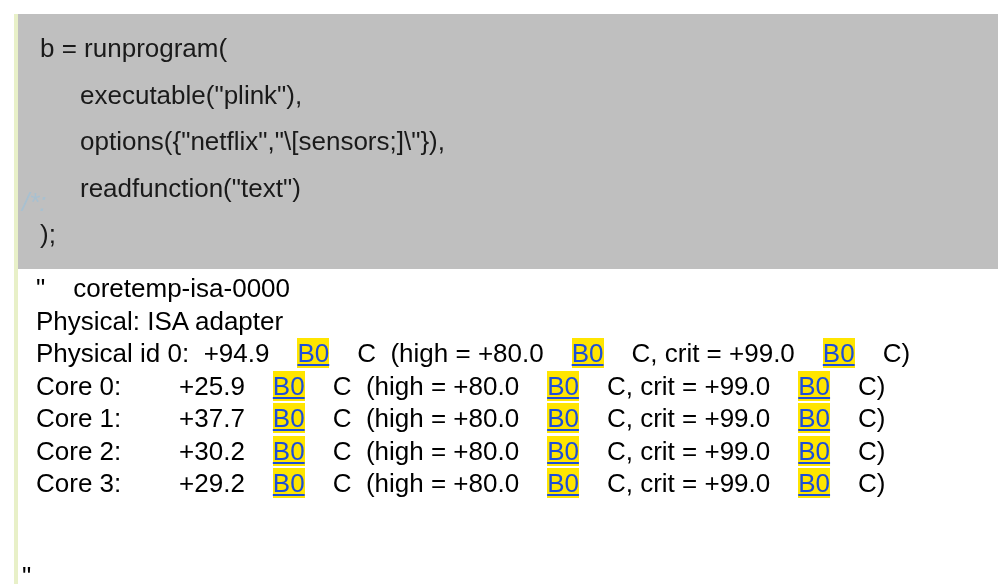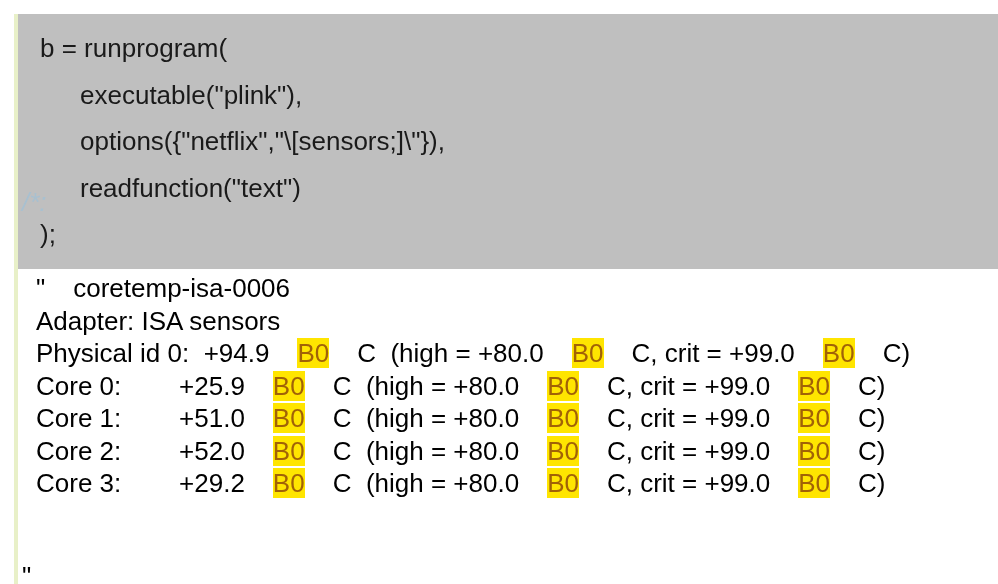--- a/index.html
+++ b/index.html
@@ -50,22 +50,23 @@
       left: 8px;
       top: 258px;
       white-space: pre;
       font-family: Verdana, Geneva, sans-serif;
       font-size: 26px;
       line-height: 1.25;
       color: #000000;
     }
     .highlight {
       background: #ffe500;
-      color: #a16207;
+      color: #1d4ed8;
       padding: 0;
+      text-decoration: underline;
     }
     .trailing-quote {
       position: absolute;
       left: 8px;
       top: 546px;
       color: #000000;
     }
   </style>
 </head>
 <body>
@@ -75,21 +76,21 @@
 <div class="code-block">
   <div>b = runprogram(</div>
   <span class="indent">executable("plink"),</span>
   <span class="indent">options({"netflix","\[sensors;]\"}),</span>
   <span class="indent">readfunction("text")</span>
   <div>);</div>
 </div>
 
 <div class="comment-line">/*:</div>
 
-<div class="output-block"><span>"</span><span>coretemp-isa-0006</span>
-<span>Adapter: ISA sensors</span>
+<div class="output-block"><span>"</span><span>coretemp-isa-0000</span>
+<span>Physical: ISA adapter</span>
 <span>Physical id 0:  +94.9</span><span class="highlight">B0</span><span>C  (high = +80.0</span><span class="highlight">B0</span><span>C, crit = +99.0</span><span class="highlight">B0</span><span>C)</span>
 <span>Core 0:        +25.9</span><span class="highlight">B0</span><span>C  (high = +80.0</span><span class="highlight">B0</span><span>C, crit = +99.0</span><span class="highlight">B0</span><span>C)</span>
-<span>Core 1:        +51.0</span><span class="highlight">B0</span><span>C  (high = +80.0</span><span class="highlight">B0</span><span>C, crit = +99.0</span><span class="highlight">B0</span><span>C)</span>
-<span>Core 2:        +52.0</span><span class="highlight">B0</span><span>C  (high = +80.0</span><span class="highlight">B0</span><span>C, crit = +99.0</span><span class="highlight">B0</span><span>C)</span>
+<span>Core 1:        +37.7</span><span class="highlight">B0</span><span>C  (high = +80.0</span><span class="highlight">B0</span><span>C, crit = +99.0</span><span class="highlight">B0</span><span>C)</span>
+<span>Core 2:        +30.2</span><span class="highlight">B0</span><span>C  (high = +80.0</span><span class="highlight">B0</span><span>C, crit = +99.0</span><span class="highlight">B0</span><span>C)</span>
 <span>Core 3:        +29.2</span><span class="highlight">B0</span><span>C  (high = +80.0</span><span class="highlight">B0</span><span>C, crit = +99.0</span><span class="highlight">B0</span><span>C)</span></div>
 
 <div class="trailing-quote">"</div>
 
 </body></html>

